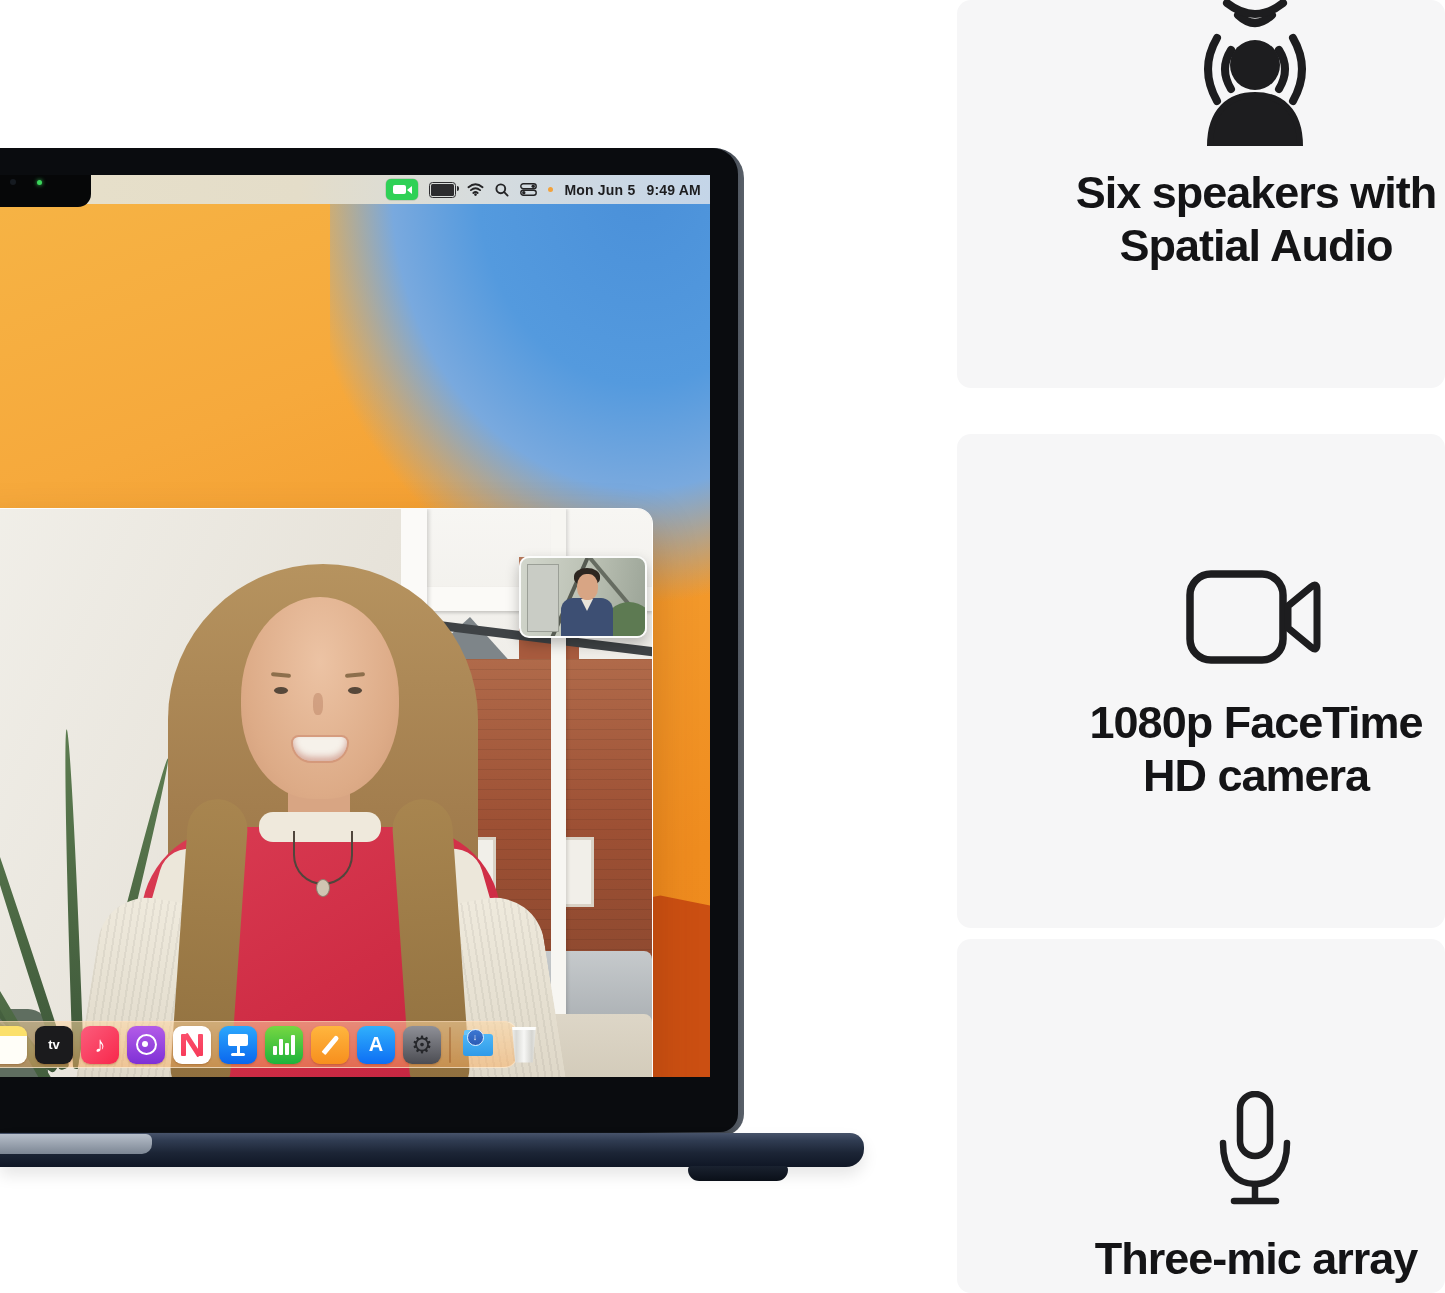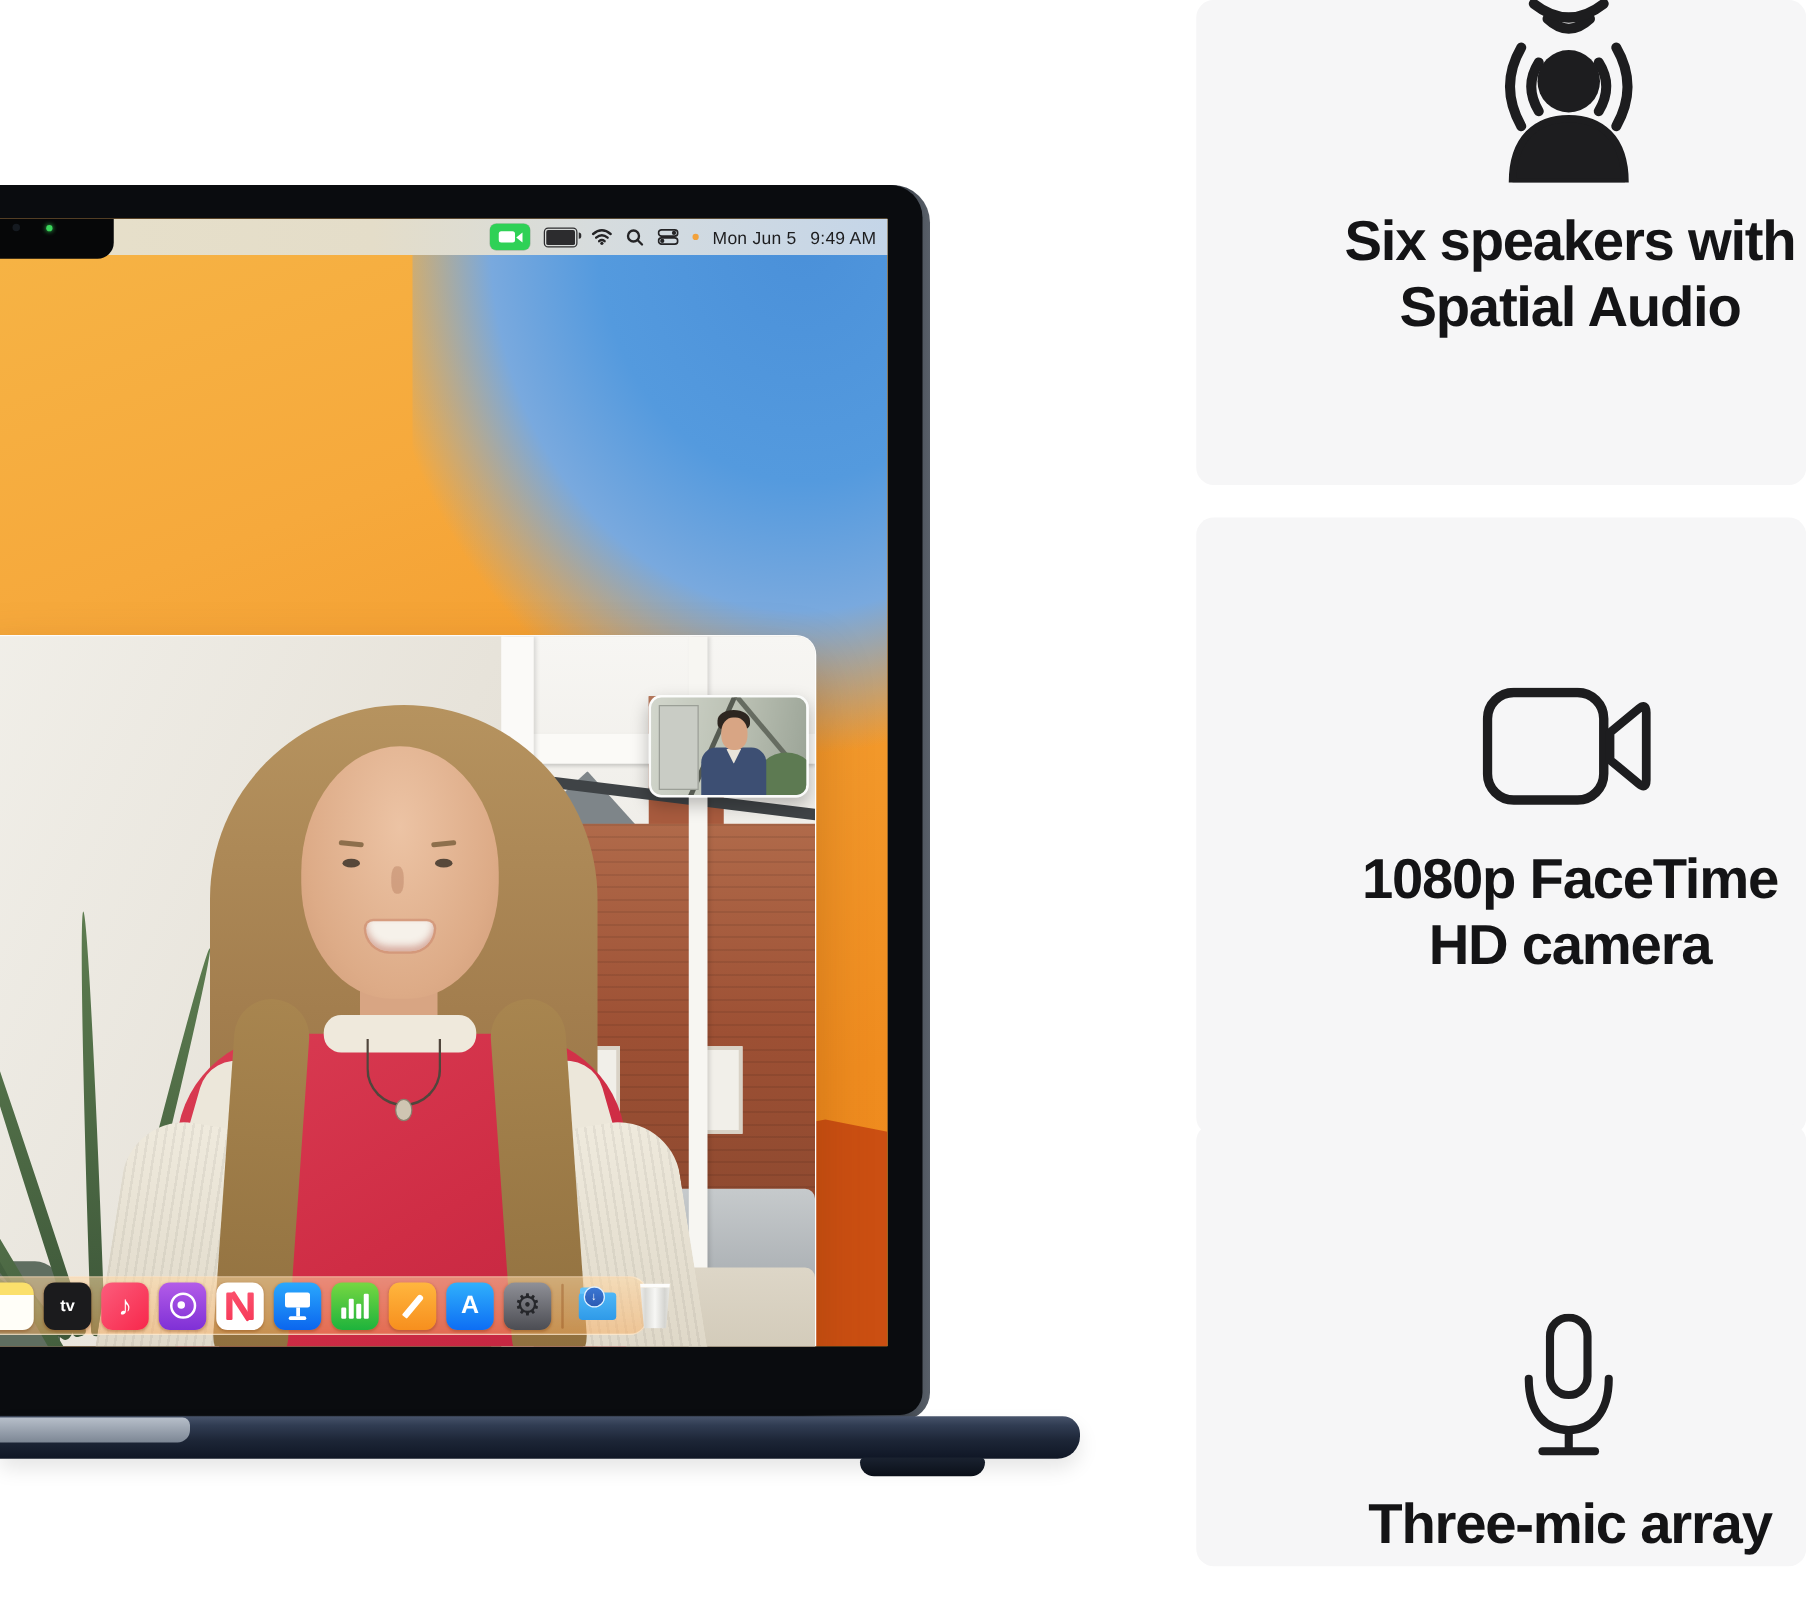--- a/index.html
+++ b/index.html
@@ -33,21 +33,21 @@
   .mb-facetime{width:32px;height:21px;background:#2fd156;border-radius:5px;display:flex;
     align-items:center;justify-content:center;gap:1px;box-shadow:0 0 0 .5px rgba(0,90,20,.25);}
   .cam-body{width:13px;height:9px;background:#fff;border-radius:2px;}
   .cam-lens{width:0;height:0;border-top:4px solid transparent;border-bottom:4px solid transparent;
     border-right:5px solid #fff;}
   .mb-batt{width:23px;height:12px;border:1.5px solid #2c2c2e;border-radius:3.5px;position:relative;
     background:#2c2c2e;background-clip:content-box;padding:1px;}
   .mb-batt:after{content:"";position:absolute;right:-4px;top:3px;width:2.5px;height:5px;
     background:#2c2c2e;border-radius:0 2px 2px 0;}
   .mb-micdot{width:5px;height:5px;border-radius:50%;background:#f2a23c;}
-  .mb-text{font-size:14px;font-weight:400;color:#1d1d1f;letter-spacing:.2px;}
+  .mb-text{font-size:14px;font-weight:700;color:#1d1d1f;letter-spacing:.2px;}
 
   
   .notch{left:0;top:0;width:91px;height:32px;background:#060708;border-radius:0 0 13px 0;}
   .notch .cam-dot{position:absolute;left:10px;top:4px;width:6px;height:6px;border-radius:50%;background:#151a20;}
   .notch .led{position:absolute;left:37px;top:5px;width:5px;height:5px;border-radius:50%;
     background:#3ad65b;box-shadow:0 0 4px #3ad65b;}
 
   
   .facetime{left:-28px;top:333px;width:679px;height:594px;border-radius:16px;overflow:hidden;
     border:1.5px solid rgba(255,255,255,.9);box-shadow:0 20px 44px rgba(110,50,0,.28);
@@ -362,34 +362,34 @@
         <circle cx="64" cy="67" r="25" fill="#1d1d1f"></circle>
         <path d="M19 148 C19 112 39 97 64 97 C89 97 109 112 109 148 Z" fill="#1d1d1f" stroke="#1d1d1f" stroke-width="6" stroke-linejoin="round"></path>
       </svg>
     </div>
     <div class="feature-text" style="top:166px;">
       <span style="display:block">Six speakers with</span>
       <span style="display:block">Spatial Audio</span>
     </div>
   </div>
 
-  <div class="abs card" style="top:414px;height:494px;">
+  <div class="abs card" style="top:434px;height:494px;">
     <div class="card-icon" style="top:136px;">
       <svg width="138" height="94" viewBox="0 0 138 94">
         <rect x="4" y="4" width="93" height="86" rx="21" fill="none" stroke="#1d1d1f" stroke-width="7.5"></rect>
         <path d="M102 36 L125 17 Q131 12 131 20 V74 Q131 82 125 77 L102 58 Z" fill="none" stroke="#1d1d1f" stroke-width="7" stroke-linejoin="round"></path>
       </svg>
     </div>
     <div class="feature-text" style="top:262px;">
       <span style="display:block">1080p FaceTime</span>
       <span style="display:block">HD camera</span>
     </div>
   </div>
 
-  <div class="abs card" style="top:899px;height:354px;">
+  <div class="abs card" style="top:939px;height:354px;">
     <div class="card-icon" style="top:152px;">
       <svg width="76" height="116" viewBox="0 0 76 116">
         <rect x="23" y="3" width="30" height="62" rx="15" fill="none" stroke="#1d1d1f" stroke-width="6.5"></rect>
         <path d="M6 52 C6 80 20 93 38 93 C56 93 70 80 70 52" fill="none" stroke="#1d1d1f" stroke-width="6.5" stroke-linecap="round"></path>
         <line x1="38" y1="93" x2="38" y2="107" stroke="#1d1d1f" stroke-width="6.5" stroke-linecap="round"></line>
         <line x1="17" y1="110" x2="59" y2="110" stroke="#1d1d1f" stroke-width="6.5" stroke-linecap="round"></line>
       </svg>
     </div>
     <div class="feature-text" style="top:293px;">
       <span style="display:block">Three-mic array</span>

